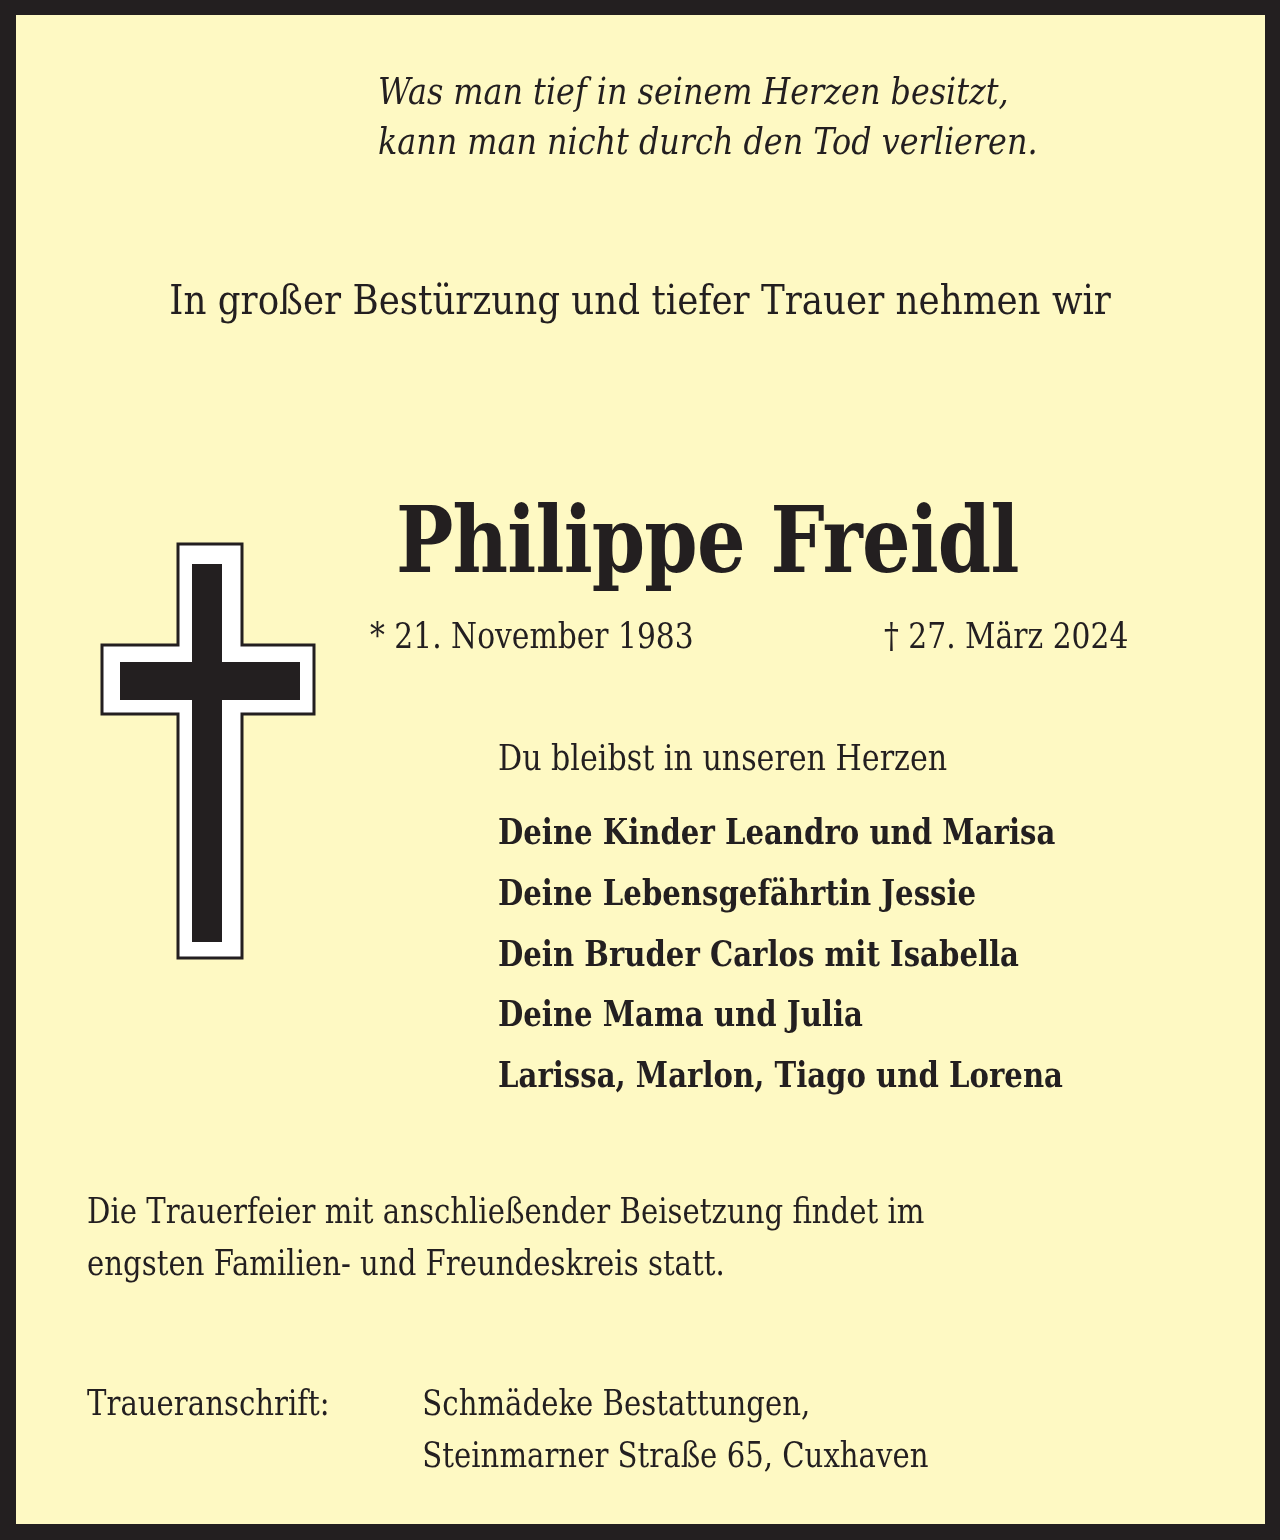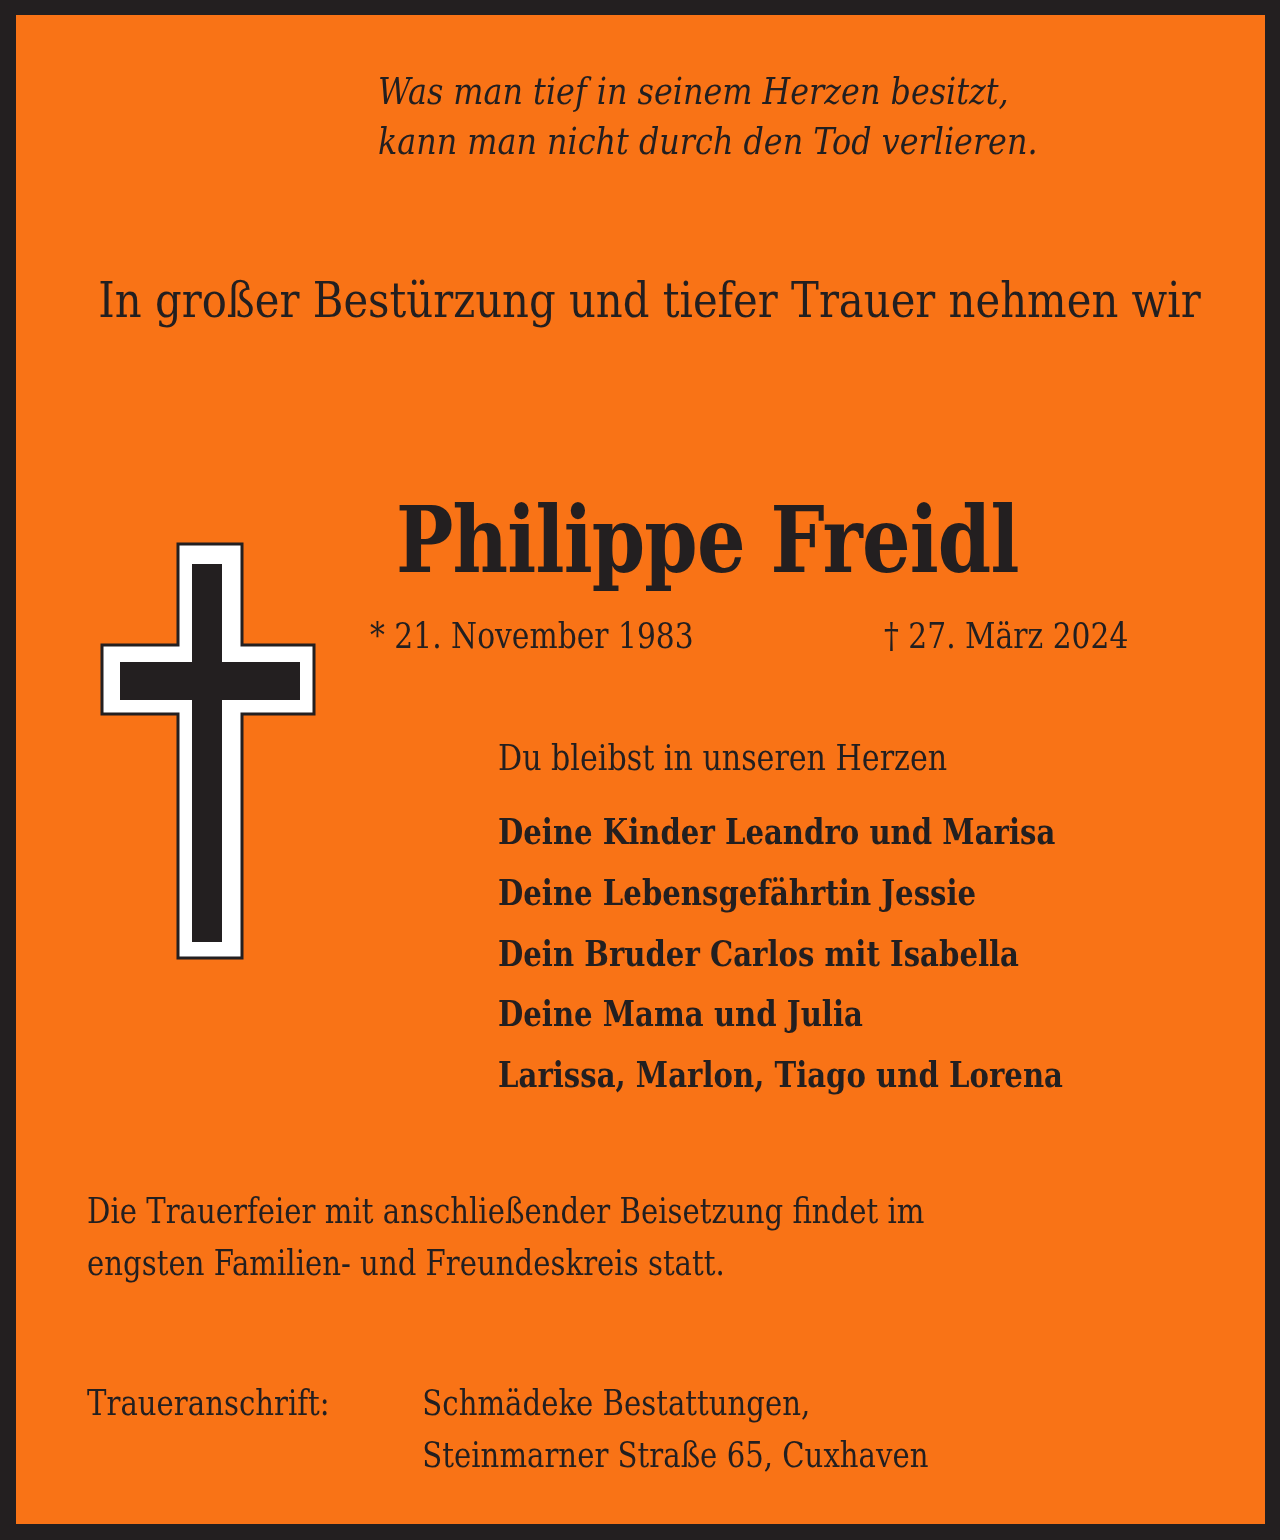--- a/index.html
+++ b/index.html
@@ -8,36 +8,36 @@
     background: #231f20;
     position: relative;
     overflow: hidden;
     font-family: "DejaVu Serif", "Liberation Serif", serif;
     color: #231f20;
   }
   .sheet {
     position: absolute;
     left: 16px; top: 15px;
     width: 1249px; height: 1509px;
-    background: #f97316;
+    background: #fef9c3;
   }
   .abs { position: absolute; white-space: nowrap; }
 
   .quote {
     font-style: italic;
     font-size: 37px;
     line-height: 50px;
     left: 362px; top: 52px;
     transform: scaleX(0.86);
     transform-origin: left top;
   }
   .intro {
     left: 0; width: 1249px; top: 260px;
     text-align: center;
-    font-size: 48px;
+    font-size: 41px;
     line-height: 50px;
   }
   .intro span { display: inline-block; transform: scaleX(0.87); }
   .name {
     left: 380px; top: 470px;
     font-size: 92px; font-weight: bold;
     line-height: 110px;
     transform: scaleX(0.83);
     transform-origin: left top;
     letter-spacing: -1px;

